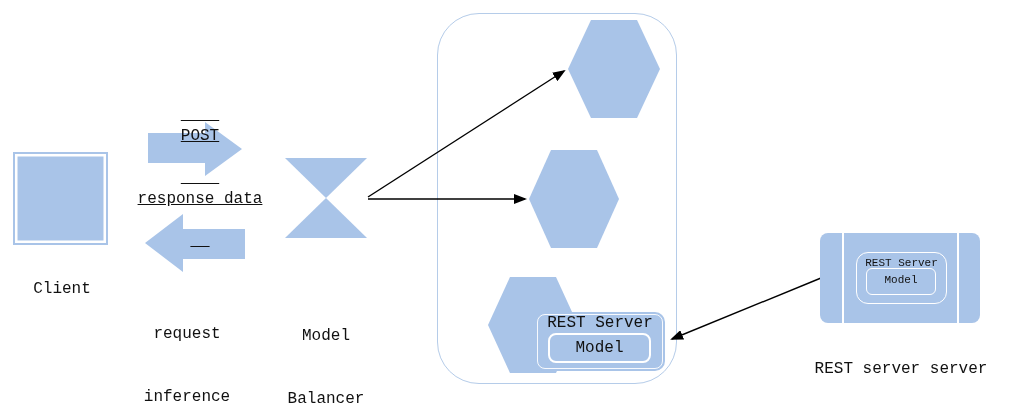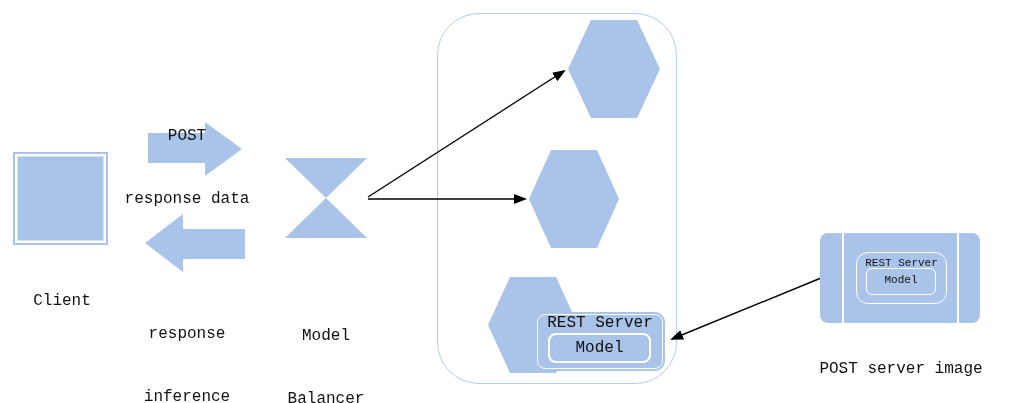--- a/index.html
+++ b/index.html
@@ -139,28 +139,28 @@
     <polygon points="568,69 591,20 637,20 660,69 637,118 591,118" fill="#a9c4e8"></polygon>
     <polygon points="529,199 551,150 597,150 619,199 597,248 551,248" fill="#a9c4e8"></polygon>
     <polygon points="488,325 510,277 556,277 578,325 556,373 510,373" fill="#a9c4e8"></polygon>
 
     <line x1="368" y1="197" x2="564" y2="71" stroke-width="1.4" marker-end="url(#ah)" stroke="#000000"></line>
     <line x1="368" y1="199" x2="525" y2="199" stroke-width="1.4" marker-end="url(#ah)" stroke="#000000"></line>
     <line x1="821" y1="278" x2="672" y2="339" stroke-width="1.4" marker-end="url(#ah)" stroke="#000000"></line>
   </svg>
 
   <div class="client-square"></div>
-  <div class="lbl" style="left:12px; top:291px; width:100px;">Client</div>
+  <div class="lbl" style="left:12px; top:279px; width:100px;">Client</div>
 
-  <div class="lbl" style="left:117px; top:84px; width:140px;">
+  <div class="lbl" style="left:130px; top:84px; width:140px;text-decoration:underline;">
     <div>POST</div>
     <div>response data</div>
   </div>
   <div class="lbl" style="left:117px; top:282px; width:140px;">
-    <div>response</div>
+    <div>request</div>
     <div>inference</div>
   </div>
 
   <div class="lbl" style="left:256px; top:284px; width:140px;">
     <div>Model</div>
     <div>Balancer</div>
   </div>
 
   <div class="rest-box">
     <div class="inset-line"></div>
@@ -170,17 +170,17 @@
 
   <div class="image-box">
     <div class="vline left"></div>
     <div class="vline right"></div>
     <div class="img-rest">
       <div class="title">REST Server</div>
       <div class="img-model">Model</div>
     </div>
   </div>
   <div class="caption">
-    <div>POST server image</div>
+    <div>REST server server</div>
     
   </div>
 
 </div>
 
 </body></html>

